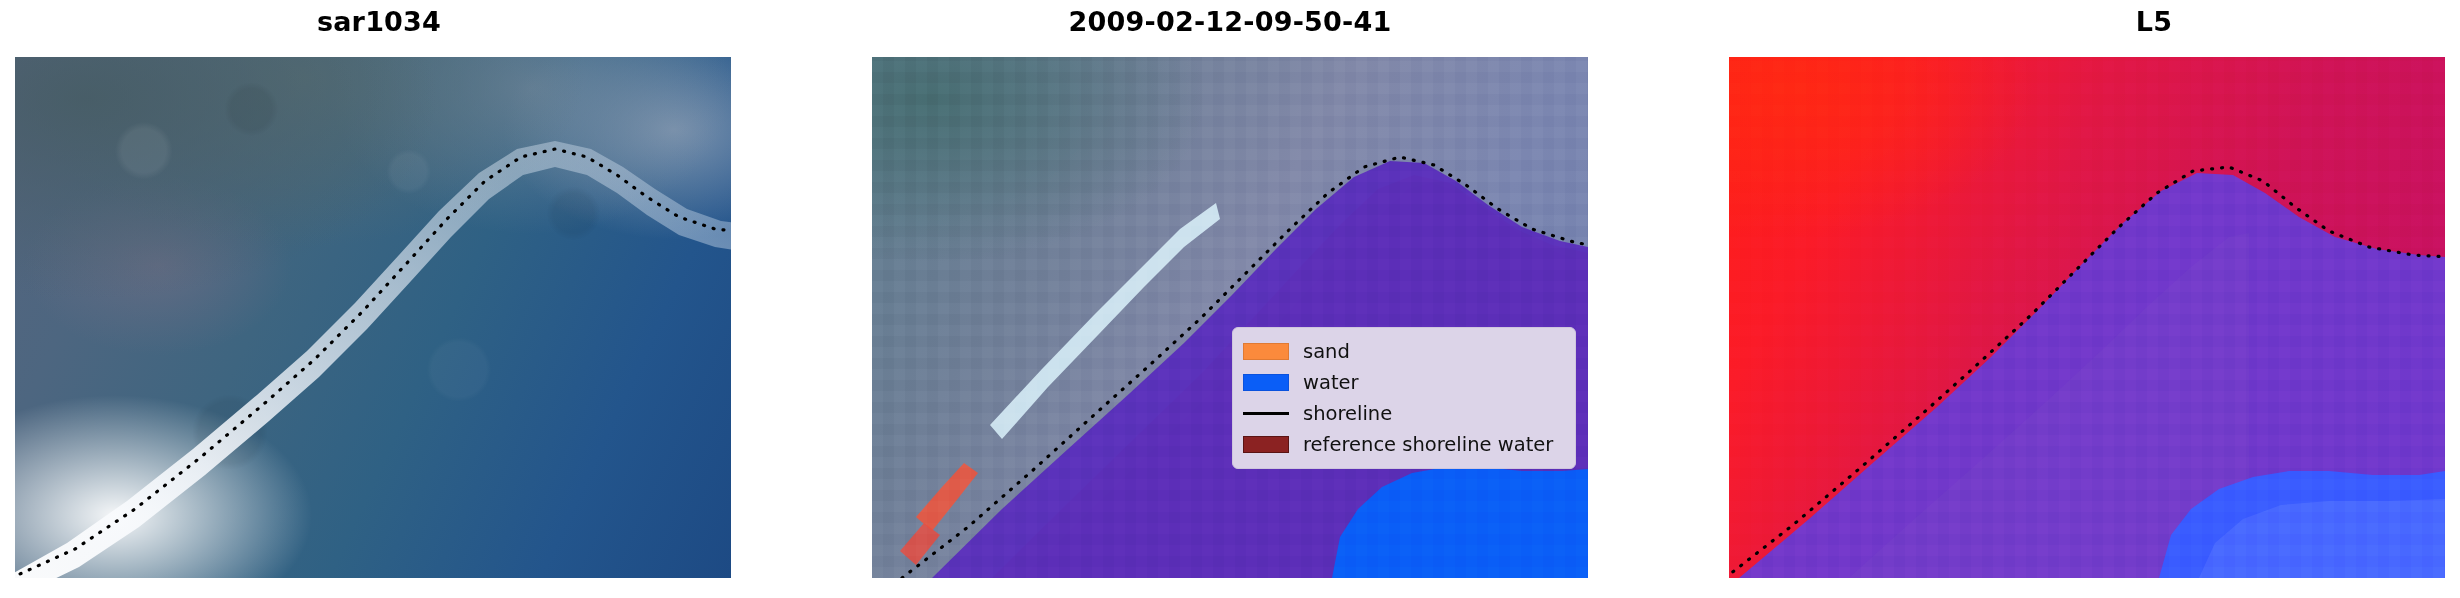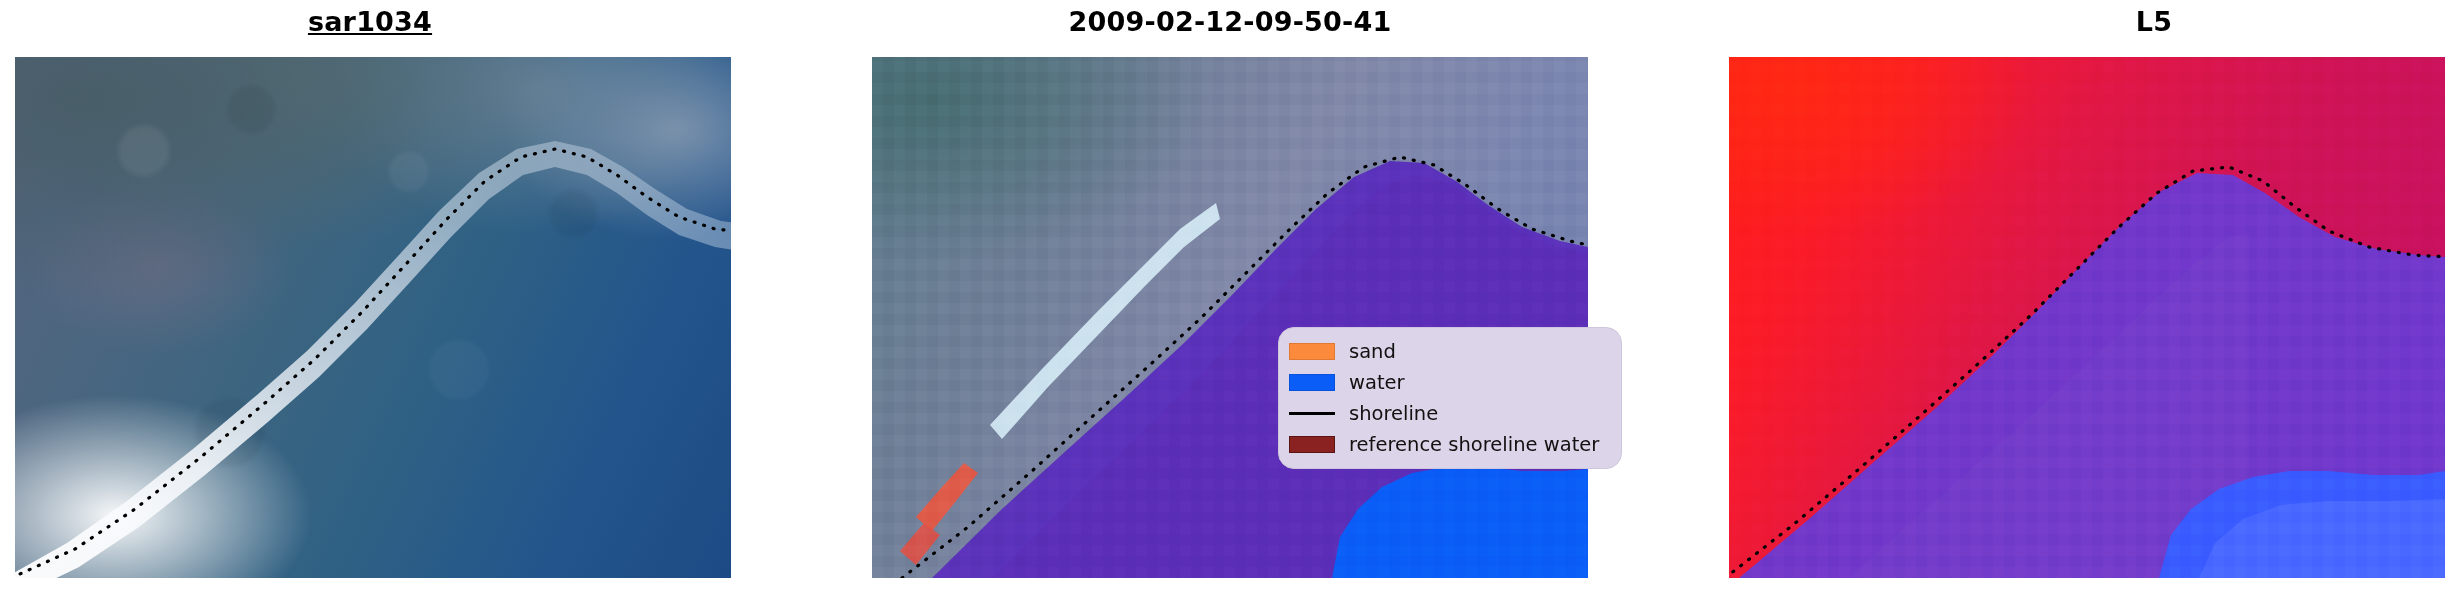--- a/index.html
+++ b/index.html
@@ -112,23 +112,22 @@
 
   
   .legend {
     position: absolute;
     left: 1232px;
     top: 327px;
     width: 344px;
     box-sizing: border-box;
     background: #dcd4e8;
     border: 1px solid #cfc6dd;
-    border-radius: 16px;
+    border-radius: 6px;
     padding: 8px 10px 8px 10px;
-    margin-left: 46px;
   }
   .legend-row {
     display: flex;
     align-items: center;
     height: 31px;
   }
   .legend-swatch {
     width: 46px;
     height: 17px;
     margin-right: 14px;
@@ -153,21 +152,21 @@
     color: #111111;
     line-height: 22px;
     white-space: nowrap;
   }
 </style>
 </head>
 <body>
 
 <div class="figure">
 
-  <div class="panel-title" style="left:12px; width:716px;text-decoration:underline;">sar1034</div>
+  <div class="panel-title" style="left:21px; width:716px;">sar1034</div>
 
   <div class="panel" style="left:15px; width:716px;">
     <div class="img-layer p1-base"></div>
     <div class="img-layer p1-land"></div>
     <div class="img-layer p1-mottle"></div>
 
     <svg class="shoreline-svg" viewBox="0 0 716 521" preserveAspectRatio="none">
       <defs>
         <linearGradient id="surfgrad" x1="0" y1="1" x2="1" y2="0">
           <stop offset="0%" stop-color="#ffffff" stop-opacity="0.98"></stop>

